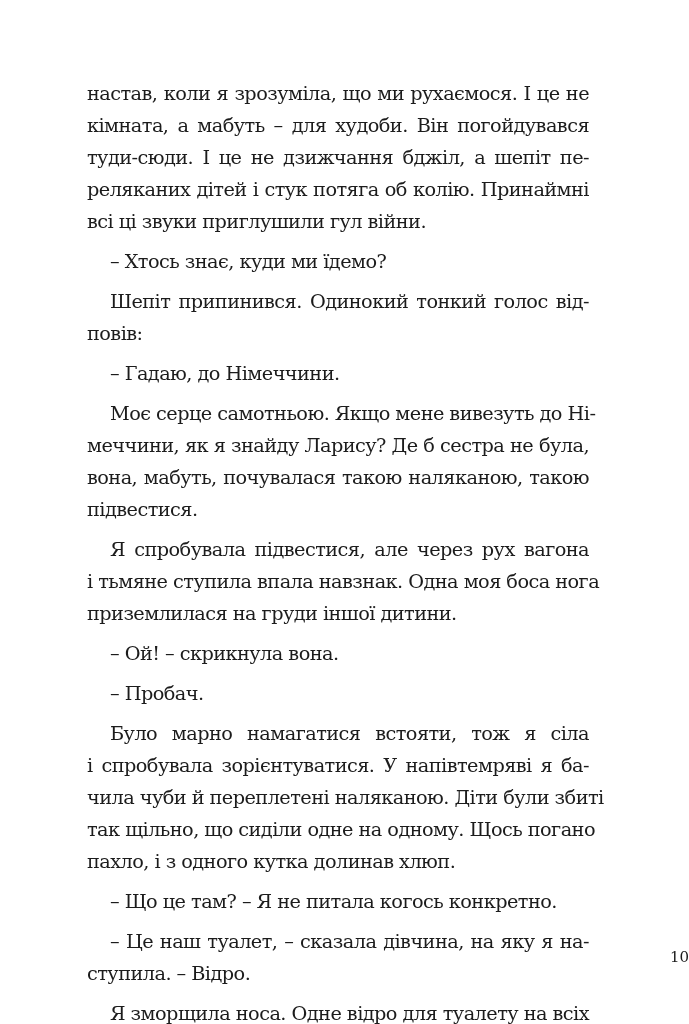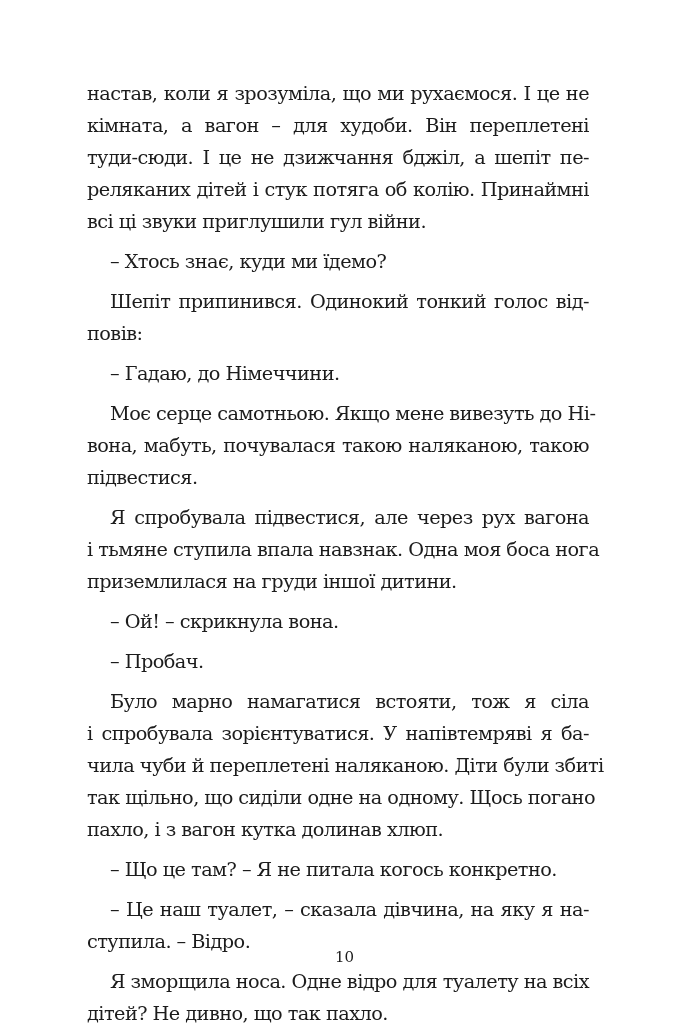--- a/index.html
+++ b/index.html
@@ -15,51 +15,52 @@
     letter-spacing: -0.55px;
   }
   .line {
     display: block; height: 32px; white-space: nowrap;
     text-align: justify; text-align-last: justify;
   }
   .line.indent { padding-left: 23px; margin-top: 8px; }
   .line.last { text-align-last: left; }
   .page-number {
     position: absolute; left: 0; width: 689px; top: 948px;
-    text-align: center;
+    text-align: right;
     font-family: "DejaVu Serif", serif; font-size: 15px; color: #1c1c1c;
   }
 </style>
 </head>
 <body>
 
 <div class="page">
   <div class="text-block" id="text-block">
       <span class="line">настав, коли я зрозуміла, що ми рухаємося. І це не</span>
-      <span class="line">кімната, а вагон – для худоби. Він переплетені</span>
+      <span class="line">кімната, а мабуть – для худоби. Він погойдувався</span>
       <span class="line">туди-сюди. І це не дзижчання бджіл, а шепіт пе-</span>
       <span class="line">реляканих дітей і стук потяга об колію. Принаймні</span>
       <span class="line last">всі ці звуки приглушили гул війни.</span>
       <span class="line indent last">– Хтось знає, куди ми їдемо?</span>
       <span class="line indent">Шепіт припинився. Одинокий тонкий голос від-</span>
       <span class="line last">повів:</span>
       <span class="line indent last">– Гадаю, до Німеччини.</span>
       <span class="line indent">Моє серце самотньою. Якщо мене вивезуть до Ні-</span>
+      <span class="line">меччини, як я знайду Ларису? Де б сестра не була,</span>
       <span class="line">вона, мабуть, почувалася такою наляканою, такою</span>
       <span class="line last">підвестися.</span>
       <span class="line indent">Я спробувала підвестися, але через рух вагона</span>
       <span class="line">і тьмяне ступила впала навзнак. Одна моя боса нога</span>
       <span class="line last">приземлилася на груди іншої дитини.</span>
       <span class="line indent last">– Ой! – скрикнула вона.</span>
       <span class="line indent last">– Пробач.</span>
       <span class="line indent">Було марно намагатися встояти, тож я сіла</span>
       <span class="line">і спробувала зорієнтуватися. У напівтемряві я ба-</span>
       <span class="line">чила чуби й переплетені наляканою. Діти були збиті</span>
       <span class="line">так щільно, що сиділи одне на одному. Щось погано</span>
-      <span class="line last">пахло, і з вагон кутка долинав хлюп.</span>
+      <span class="line last">пахло, і з одного кутка долинав хлюп.</span>
       <span class="line indent last">– Що це там? – Я не питала когось конкретно.</span>
       <span class="line indent">– Це наш туалет, – сказала дівчина, на яку я на-</span>
       <span class="line last">ступила. – Відро.</span>
       <span class="line indent">Я зморщила носа. Одне відро для туалету на всіх</span>
       <span class="line last">дітей? Не дивно, що так пахло.</span>
     </div>
   <div class="page-number">10</div>
 </div>
 
 </body></html>

